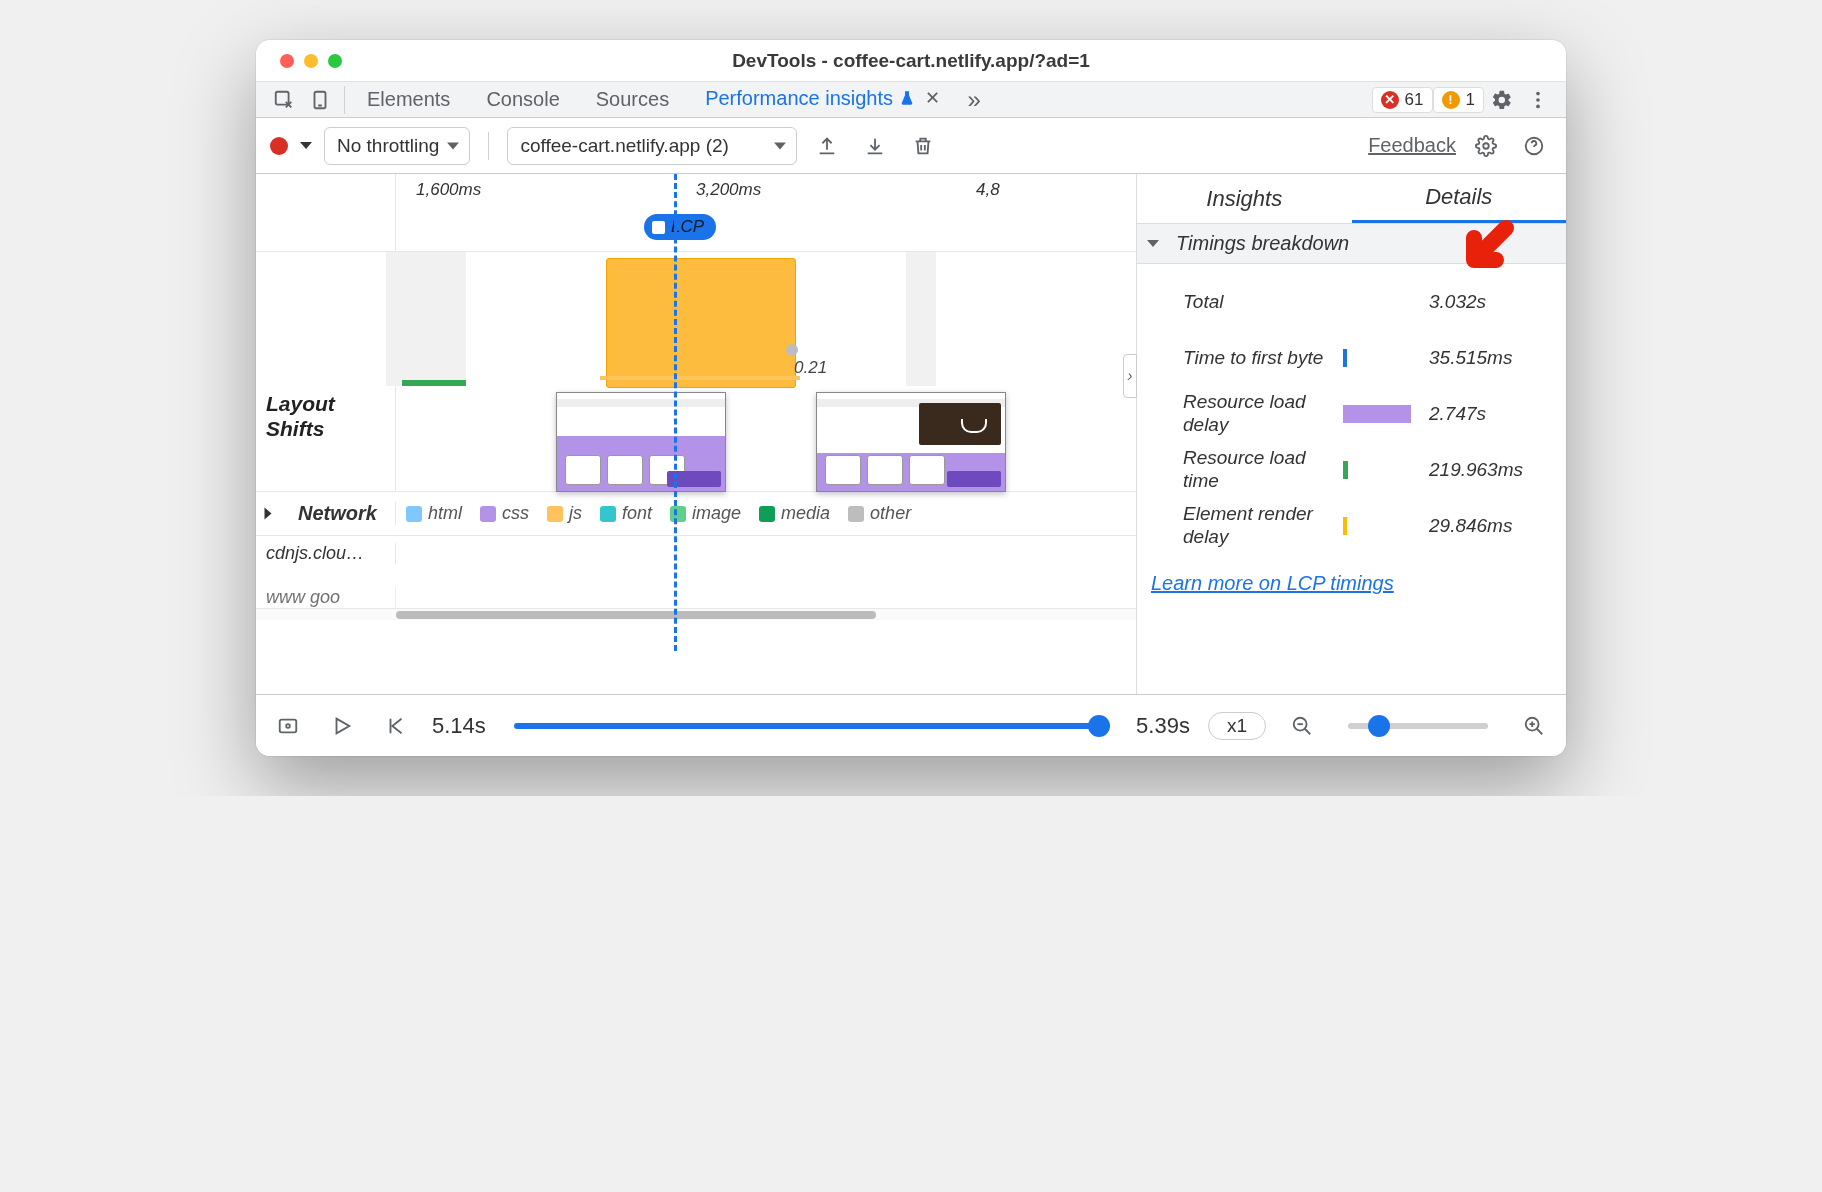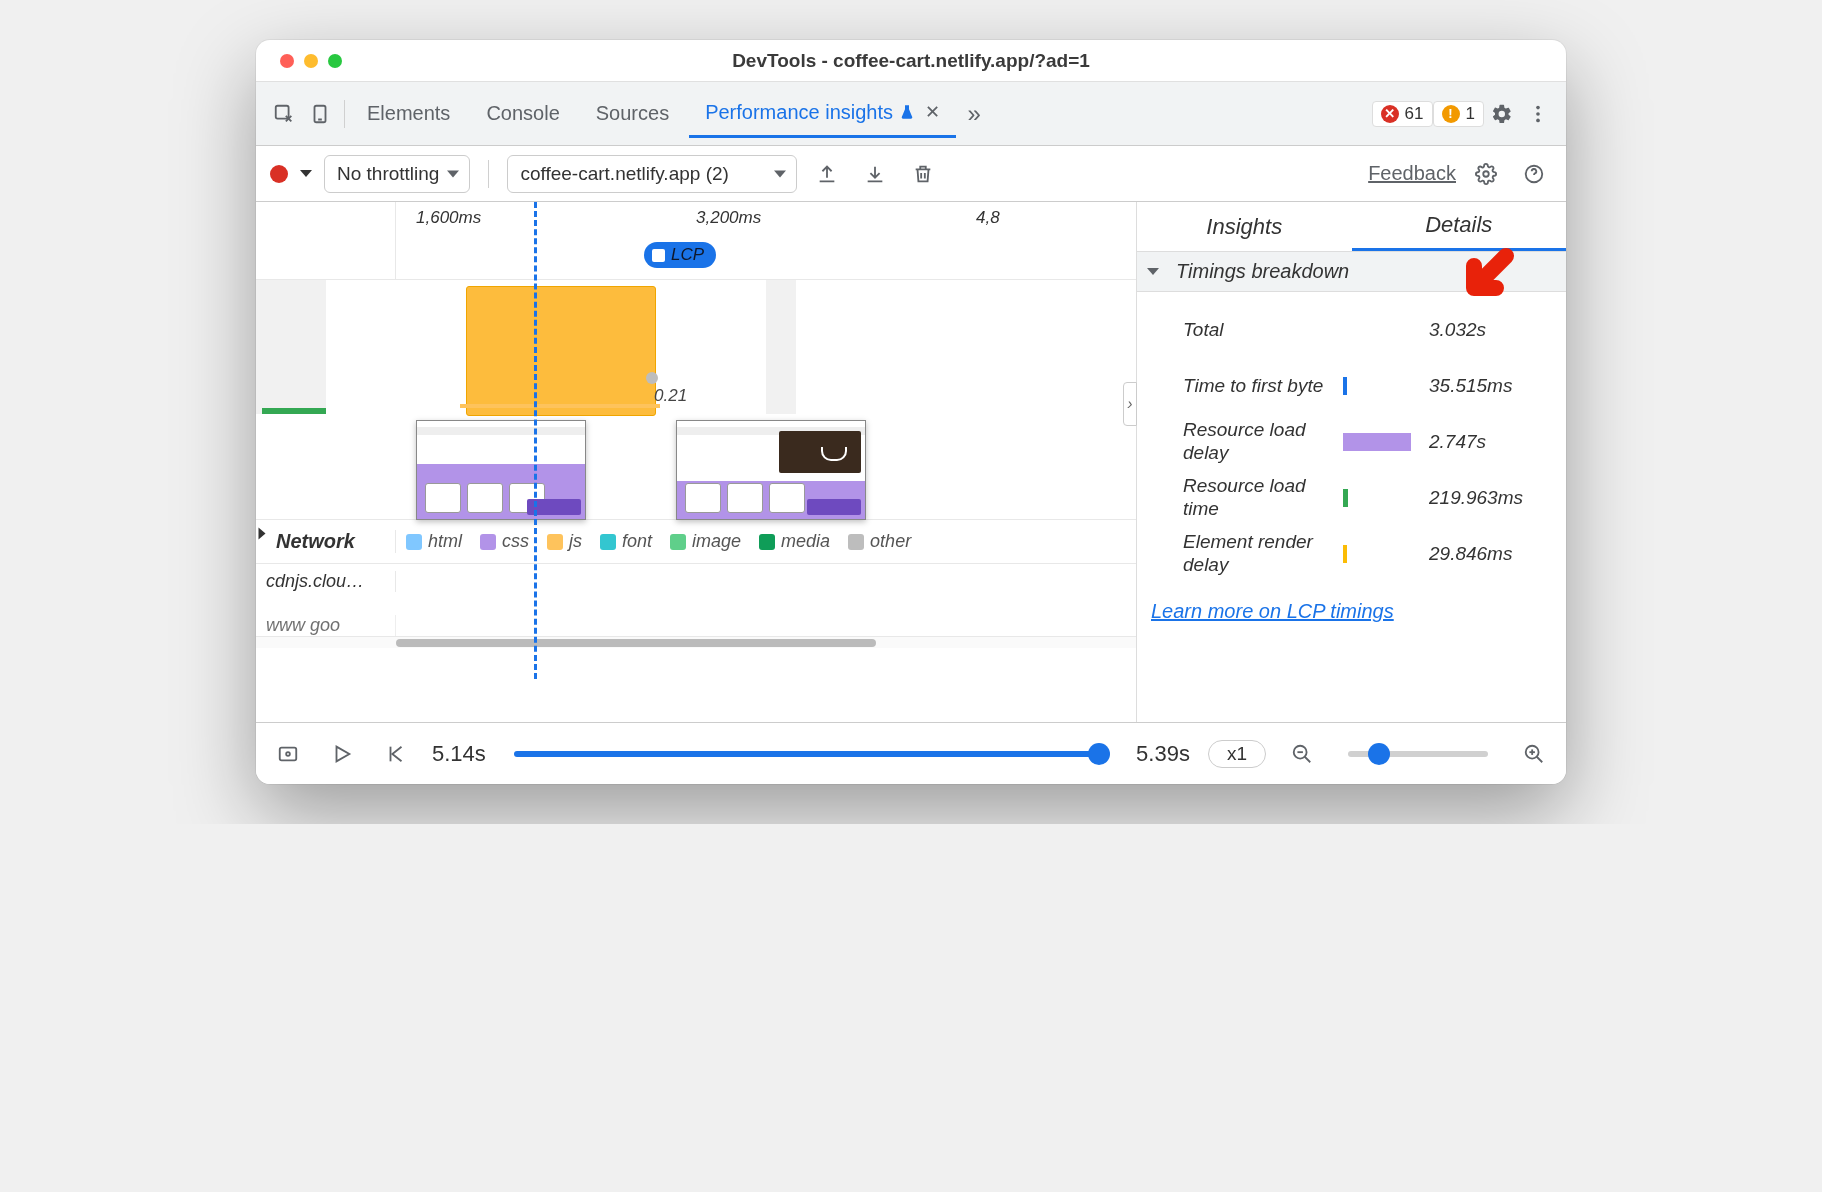--- a/index.html
+++ b/index.html
@@ -30,21 +30,21 @@
     padding: 0 24px;
     position: relative;
     border-bottom: 1px solid #e0e0e0;
   }
   .traffic { display:flex; gap:10px; }
   .traffic .dot { width:14px; height:14px; border-radius:50%; }
   .dot.red{background:#ff5f57;} .dot.yellow{background:#febc2e;} .dot.green{background:#28c840;}
   .titlebar .title { position:absolute; left:0; right:0; text-align:center; font-weight:600; font-size:19px; color:#3a3a3a; }
   
   .tabs-bar {
-    height: 64px;
+    height: 36px;
     display:flex;
     align-items:center;
     padding:0 10px;
     border-bottom:1px solid #ccc;
     background:#f1f3f4;
   }
   .icon-btn { display:inline-flex; align-items:center; justify-content:center; width:36px; height:36px; color:#5f6368; border-radius:4px; }
   .icon-btn svg { width:22px; height:22px; }
   .sep { width:1px; height:28px; background:#d0d0d0; margin:0 6px; }
   .tabs { display:flex; gap:4px; }
@@ -147,21 +147,21 @@
   .thumb .total-badge{position:absolute;right:4px;bottom:4px;width:54px;height:16px;background:#6e4abf;border-radius:2px;}
   .thumb .banner{position:absolute;right:4px;top:10px;width:82px;height:42px;background:#3a2a1e;border-radius:2px;}
   .thumb .cup{position:absolute;width:26px;height:14px;border:2px solid #444;border-top:none;border-radius:0 0 10px 10px;}
   
   .net-header {
     display:flex;
     align-items:center;
     height:44px;
     border-bottom:1px solid #e8e8e8;
   }
-  .net-header .labels-col{display:flex;align-items:flex-start;gap:4px;}
+  .net-header .labels-col{display:flex;align-items:center;gap:20px;padding-left:6px;}
   .net-header .legend{flex:1;display:flex;align-items:center;gap:18px;padding-left:10px;}
   .leg-item{display:flex;align-items:center;gap:6px;font-size:18px;color:#555;}
   .leg-swatch{width:16px;height:16px;border-radius:3px;}
   .net-rows{}
   .net-row{display:flex;height:34px;align-items:center;font-size:18px;}
   .net-row .labels-col{padding-left:10px;white-space:nowrap;overflow:hidden;text-overflow:ellipsis;}
   .net-row .bar-area{flex:1;position:relative;height:100%;}
   .net-bar{position:absolute;top:8px;height:18px;border-radius:2px;}
   .hscroll{height:12px;border-top:1px solid #e8e8e8;position:relative;background:#fafafa;}
   .hscroll .thumb-scroll{position:absolute;top:2px;height:8px;background:#bbb;border-radius:4px;}
@@ -311,20 +311,24 @@
           <span class="tick" style="left:300px;">3,200ms</span>
           <span class="tick" style="left:580px;">4,8</span>
           <div class="lcp-pill" style="left:248px;">
             <span class="sq"></span>
             <span>LCP</span>
           </div>
         </div>
       </div>
 
       <div class="flame-row">
+        <div class="labels-col side-lbl">
+          <span style="white-space:pre-line;">Layout
+Shifts</span>
+        </div>
         <div class="flame-area">
           <div class="playhead" style="left:278px;top:-78px;bottom:-160px;"></div>
           <div style="position:absolute;left:-10px;top:0;height:134px;width:80px;background:#f1f1f1;"></div>
           <div style="position:absolute;left:510px;top:0;height:134px;width:30px;background:#f1f1f1;"></div>
           <div class="flame-bar" style="left:210px;width:190px;"></div>
           <div class="green-line" style="left:6px;width:64px;"></div>
           <div class="green-line" style="left:204px;width:200px;top:124px;height:4px;background:#fec35c;"></div>
           <div class="cls-dot" style="left:390px;top:92px;"></div>
           <div class="cls-label" style="left:398px;top:106px;">0.21</div>
 

